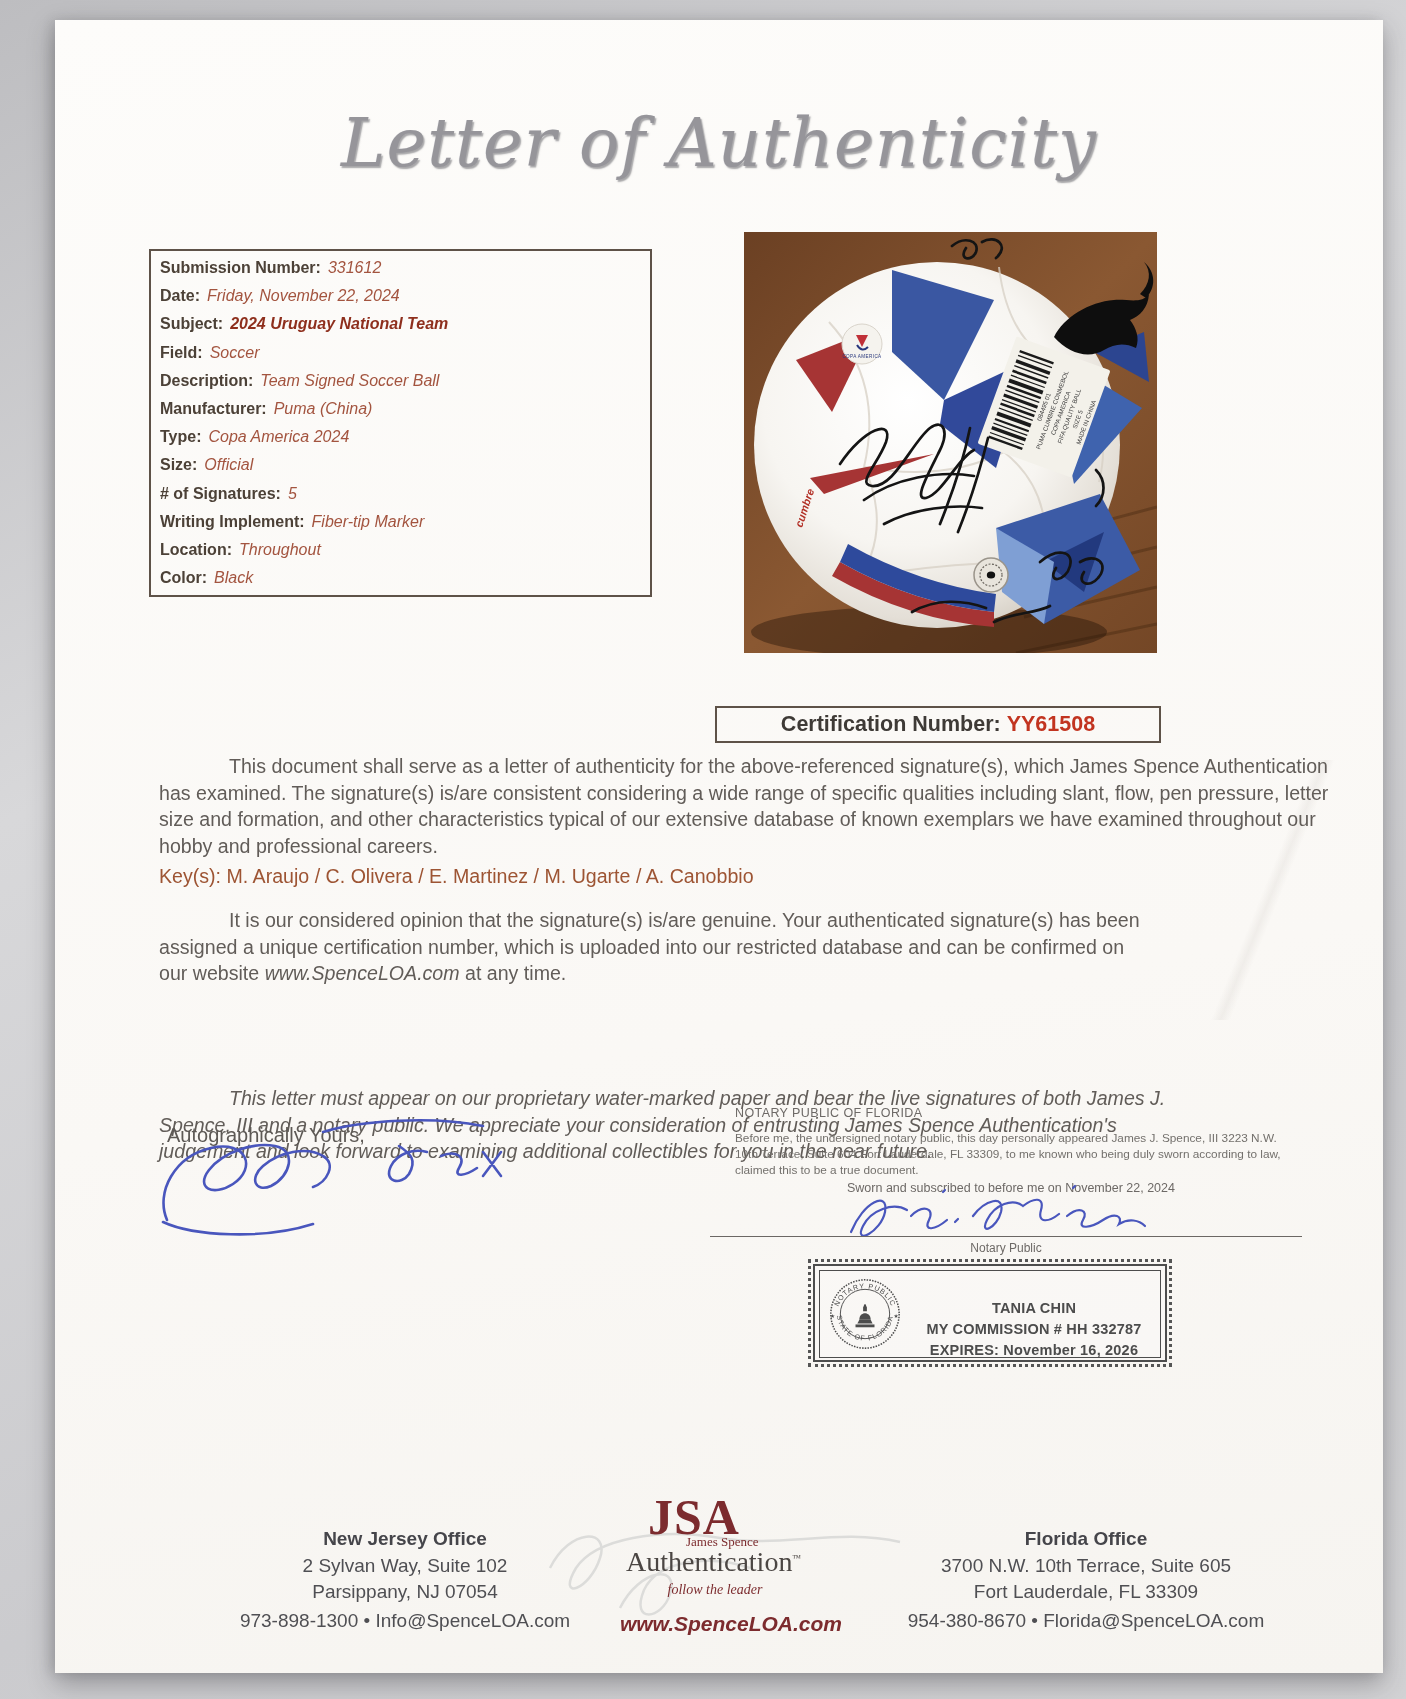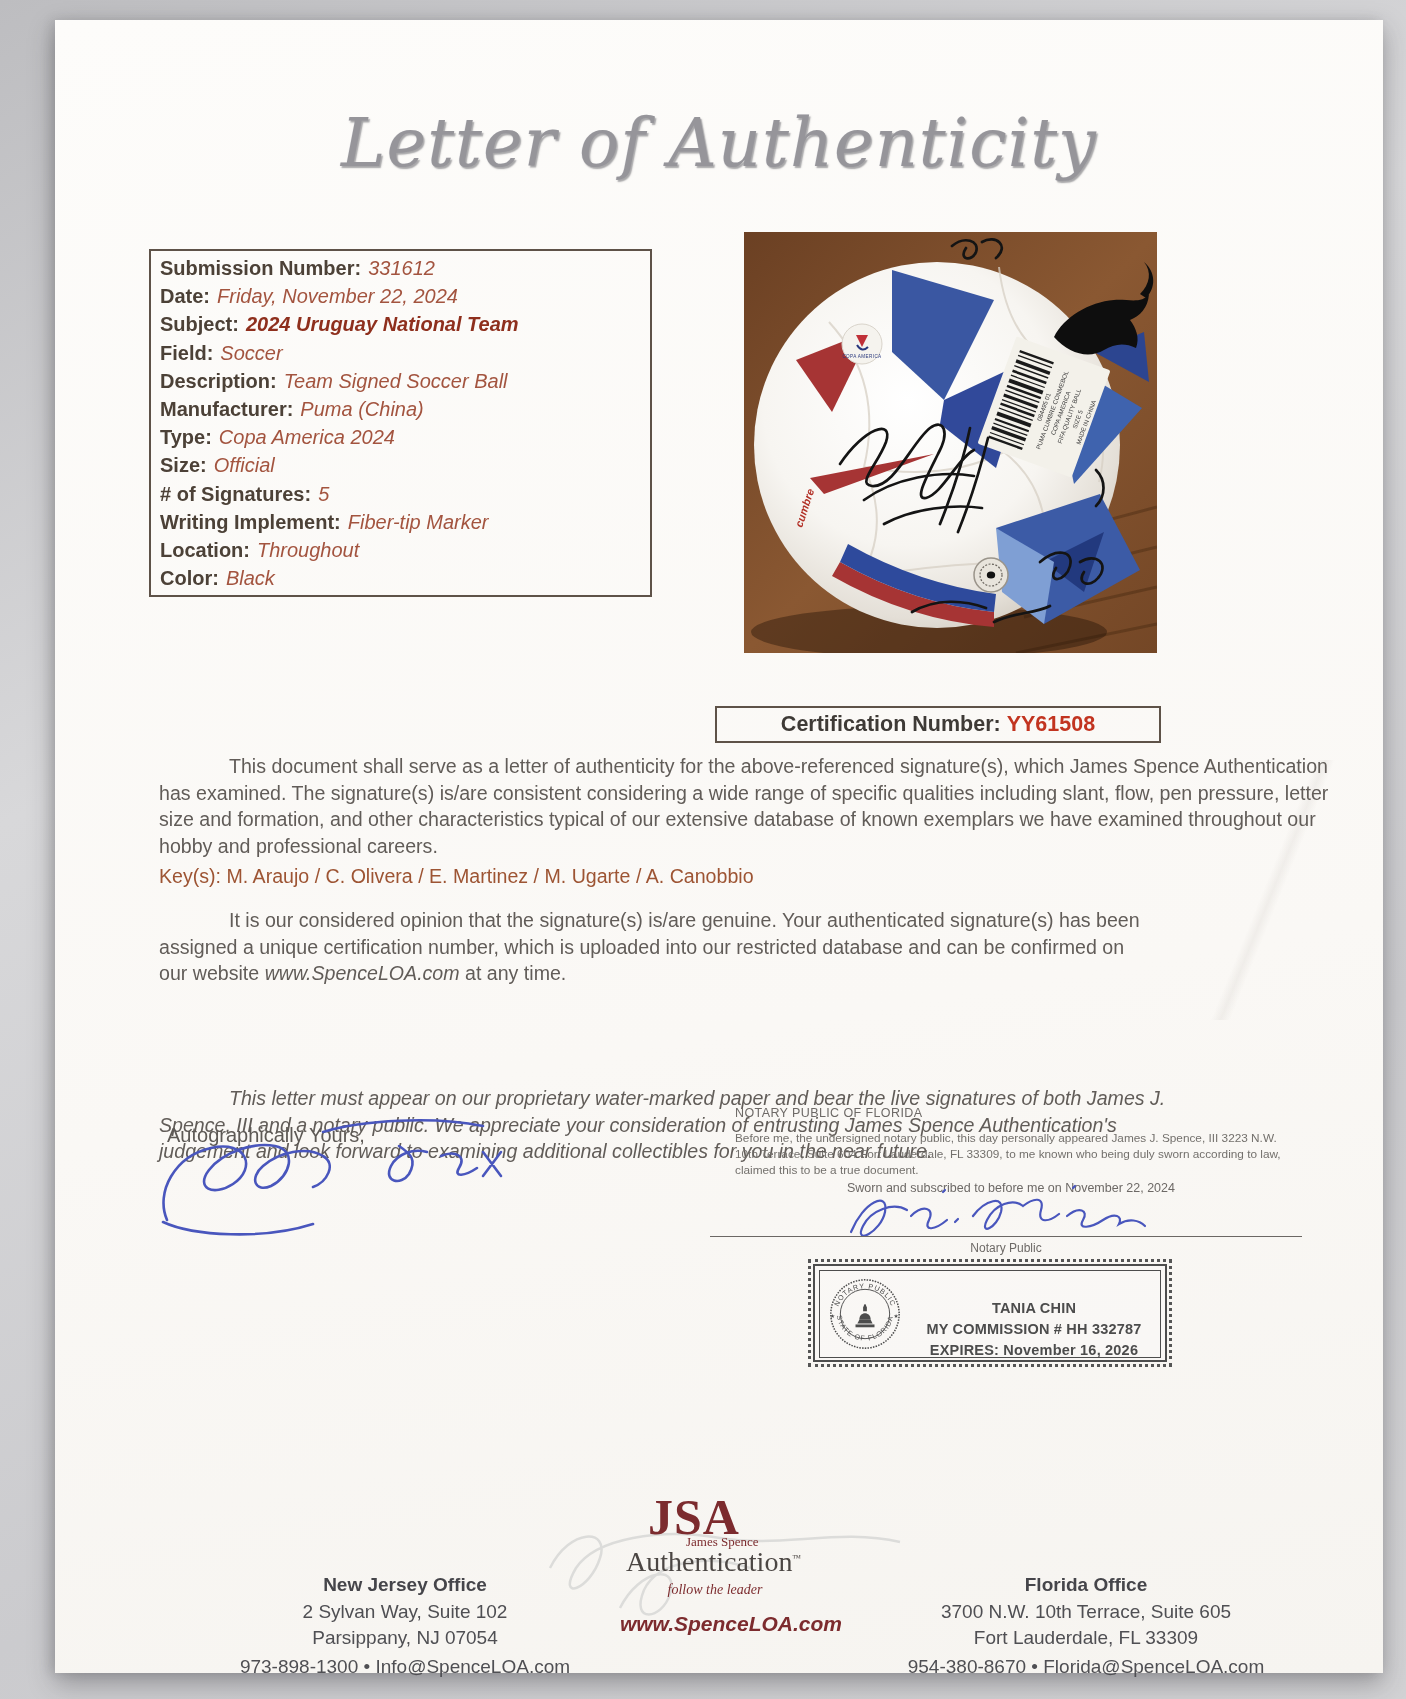--- a/index.html
+++ b/index.html
@@ -20,21 +20,21 @@
   .title{
     position:absolute;left:0;top:84px;width:100%;text-align:center;
     font-family:"DejaVu Serif",serif;font-style:italic;font-size:67px;letter-spacing:1px;
     color:#96959a;text-shadow:1.5px 1.5px 1.5px rgba(95,95,100,.55), -0.5px -0.5px 0 rgba(230,230,232,.8);
   }
   
   .infobox{
     position:absolute;left:94px;top:229px;width:499px;
     border:2px solid #5e5248;background:transparent;padding:3px 0;
   }
-  .irow{display:flex;gap:7px;padding:0 9px;line-height:28.2px;font-size:20px;white-space:nowrap;}
+  .irow{display:flex;gap:7px;padding:0 9px;line-height:28.2px;font-size:16px;white-space:nowrap;}
   .irow .lbl{font-weight:bold;color:#4c4137;}
   .irow .val{color:#a3543f;font-style:italic;}
   .irow.subject .val{font-weight:bold;color:#8e2f1d;}
   
   .photo{position:absolute;left:689px;top:212px;width:413px;height:421px;}
   
   .certbox{
     position:absolute;left:660px;top:686px;width:442px;height:33px;
     border:2px solid #5e5248;text-align:center;line-height:33px;font-size:21.5px;
   }
@@ -64,21 +64,21 @@
     border:2px solid #4d4d4d;outline:3px dotted #555;outline-offset:2px;
     padding:4px;box-sizing:border-box;background:rgba(250,249,246,.6);
   }
   .stamp-inner{border:1.5px solid #4d4d4d;height:100%;display:flex;align-items:center;gap:6px;}
   .seal{flex:0 0 auto;margin-left:8px;}
   .stamp-text{flex:1;text-align:center;font-size:14.5px;line-height:21px;color:#4c4c4c;font-weight:600;letter-spacing:.2px;margin-top:30px;}
   
   .foot-col{position:absolute;text-align:center;color:#4f4f53;font-size:19px;line-height:26.5px;}
   .foot-nj{left:170px;top:1506px;width:360px;}
   .foot-fl{left:836px;top:1506px;width:390px;}
-  .foot-col .fname{font-weight:bold;color:#45454a;margin-top:46px;}
+  .foot-col .fname{font-weight:bold;color:#45454a;}
   .foot-col .fcontact{margin-top:2px;}
   .jsa-logo{position:absolute;left:545px;top:1468px;width:262px;height:180px;font-family:"Liberation Serif",serif;}
   .jsa-mark{position:absolute;left:48px;top:0;font-size:50px;font-weight:bold;color:#7c2b2e;letter-spacing:1px;}
   .jsa-js{position:absolute;left:86px;top:46px;font-size:13px;color:#7c2b2e;}
   .jsa-auth{position:absolute;left:26px;top:58px;font-size:28px;color:#4b4643;}
   .jsa-tm{font-size:9px;vertical-align:super;color:#4b4643;}
   .jsa-tag{position:absolute;left:0;top:94px;width:230px;text-align:center;font-style:italic;font-size:14px;color:#7c2b2e;}
   .jsa-site{position:absolute;left:0;top:124px;width:100%;text-align:center;font-family:"Liberation Sans",sans-serif;
             font-style:italic;font-weight:bold;font-size:21px;color:#7c2b2e;}
   .jsa-water{position:absolute;left:-60px;top:10px;pointer-events:none;}

